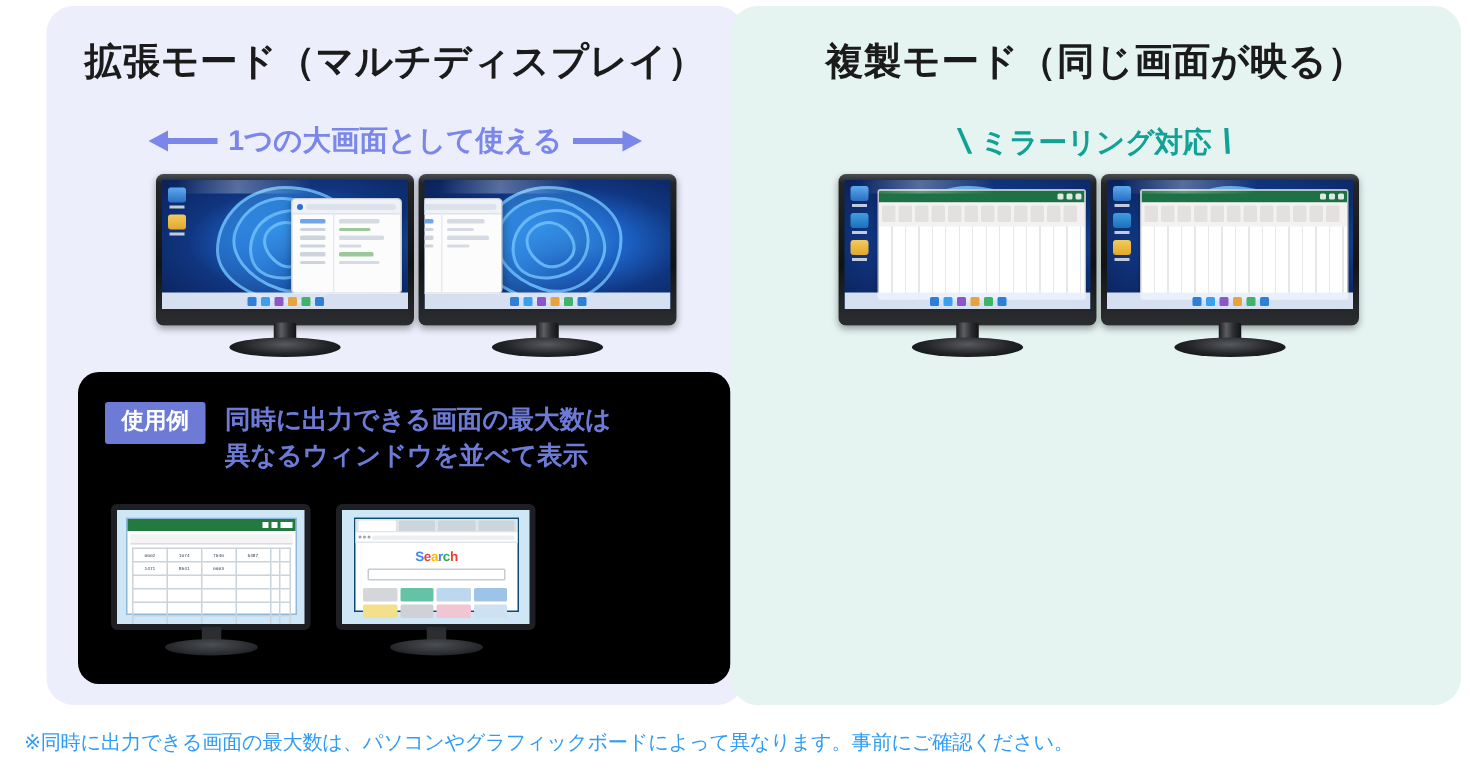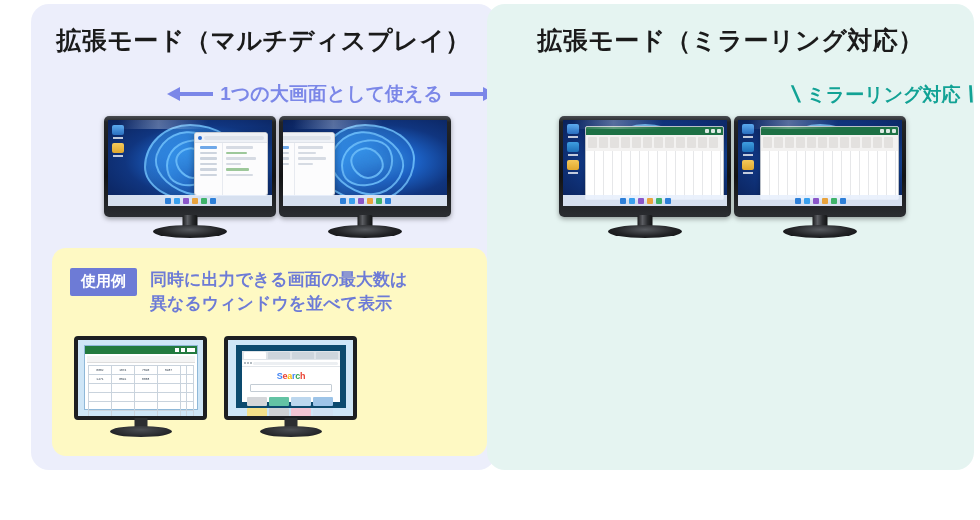--- a/index.html
+++ b/index.html
@@ -21,39 +21,39 @@
     position:absolute;left:0;right:0;top:20px;
     text-align:center;
     font-size:25px;font-weight:bold;letter-spacing:0.5px;
     color:#1b1b1b;
   }
 
   .subline{
     position:absolute;left:0;right:0;top:77px;
     text-align:center;
     font-size:19px;font-weight:bold;
-    display:flex;align-items:center;justify-content:flex-end;gap:7px;
+    display:flex;align-items:center;justify-content:center;gap:7px;
   }
   .subline.ext{color:#7b87e8;}
   .subline.mir{color:#12a295;}
 
   .arrow{display:inline-block;position:relative;width:46px;height:14px;}
   .arrow .shaft{position:absolute;top:5px;height:4px;background:currentColor;}
   .arrow .head{position:absolute;top:0;width:0;height:0;border-top:7px solid transparent;border-bottom:7px solid transparent;}
   .arrow.left .shaft{left:12px;right:0;}
   .arrow.left .head{left:0;border-right:13px solid currentColor;}
   .arrow.right .shaft{left:0;right:12px;}
   .arrow.right .head{right:0;border-left:13px solid currentColor;}
   .slash{font-size:23px;font-weight:bold;display:inline-block;}
   .slash.l{transform:skewX(14deg);}
   .slash.r{transform:skewX(14deg);}
 
   
   .card{
-    position:absolute;background:#fef9c3;border-radius:14px;
+    position:absolute;background:#000000;border-radius:14px;
   }
   .card-left{left:21px;top:244px;width:435px;height:208px;}
 
   .usecase-row{position:absolute;left:18px;top:20px;display:flex;align-items:flex-start;gap:13px;}
   .badge{
     color:#fff;font-size:15px;font-weight:bold;
     padding:5px 11px 6px;border-radius:2px;white-space:nowrap;line-height:1.1;
   }
   .badge-ext{background:#6d7bd6;}
   .usecase-text{font-size:17px;font-weight:bold;line-height:1.42;white-space:pre-line;}
@@ -142,21 +142,21 @@
   .fmon .fneck{position:absolute;left:50%;transform:translateX(-50%);background:#2b2d30;}
   .fmon .fbase{position:absolute;left:50%;transform:translateX(-50%);background:radial-gradient(ellipse at 50% 35%,#4b4e53,#141517);border-radius:50%;}
 
   .sheet{position:absolute;background:#fff;border:1px solid #8fb8d8;}
   .sheet .st{height:8px;background:#227a3f;display:flex;justify-content:flex-end;align-items:center;gap:2px;padding-right:2px;}
   .sheet .st i{width:4px;height:4px;background:#fff;display:block;}
   .sheet .sbar{height:6px;background:#f4f4f4;border-bottom:1px solid #ddd;margin:2px;}
   .sheet table{border-collapse:collapse;width:calc(100% - 6px);margin:0 3px;}
   .sheet td{border:1px solid #c9d3dd;height:6px;font-size:3px;color:#2b3a4a;text-align:center;font-family:"Liberation Mono",monospace;}
 
-  .brow{position:absolute;background:#fff;border:6px solid #0c4a6e;}
+  .brow{position:absolute;background:#fff;border:1px solid #0c4a6e;}
   .brow .btabs{height:7px;background:#dfe4e9;display:flex;gap:2px;padding:1px 2px;}
   .brow .btabs u{display:block;flex:1;background:#cdd5dc;border-radius:1px 1px 0 0;}
   .brow .burl{height:6px;background:#fff;border-bottom:1px solid #e2e6ea;display:flex;align-items:center;gap:1px;padding:0 2px;}
   .brow .burl i{width:2px;height:2px;border-radius:50%;background:#9aa4ad;display:block;}
   .brow .burl u{flex:1;height:3px;background:#eceff2;border-radius:2px;display:block;}
   .brow .logo{text-align:center;font-size:9px;font-weight:bold;margin-top:4px;letter-spacing:-.3px;}
   .brow .sbox{height:6px;margin:3px 8px;border:1px solid #c3ccd4;border-radius:1px;}
   .brow .tiles{display:flex;flex-wrap:wrap;gap:2px;padding:2px 5px;}
   .brow .tiles u{display:block;width:calc(25% - 2px);height:9px;border-radius:1px;}
 
@@ -393,21 +393,21 @@
           </div>
         </div>
         <div class="fneck" style="top:82px;width:13px;height:11px;"></div>
         <div class="fbase" style="top:90px;width:62px;height:11px;"></div>
       </div>
     </div>
   </div>
 
   <div class="panel panel-right">
 
-    <div class="panel-title">拡張モード（ミラーリング対応）</div>
+    <div class="panel-title">複製モード（同じ画面が映る）</div>
 
     <div class="subline mir">
       <span class="slash l">\</span>
       <span>ミラーリング対応</span>
       <span class="slash r">/</span>
     </div>
 
     <div class="mon" style="left:72px;top:112px;width:172px;height:122px;">
       <div class="bezel" style="height:101px;">
         <div class="screen">
@@ -515,14 +515,15 @@
           </div>
           <div class="glare"></div>
         </div>
       </div>
       <div class="neck" style="top:99px;width:15px;height:13px;"></div>
       <div class="base" style="top:109px;width:74px;height:13px;"></div>
     </div>
 
   </div>
 
+  <div class="footnote">※同時に出力できる画面の最大数は、パソコンやグラフィックボードによって異なります。事前にご確認ください。</div>
 
 </div>
 
 </body></html>

